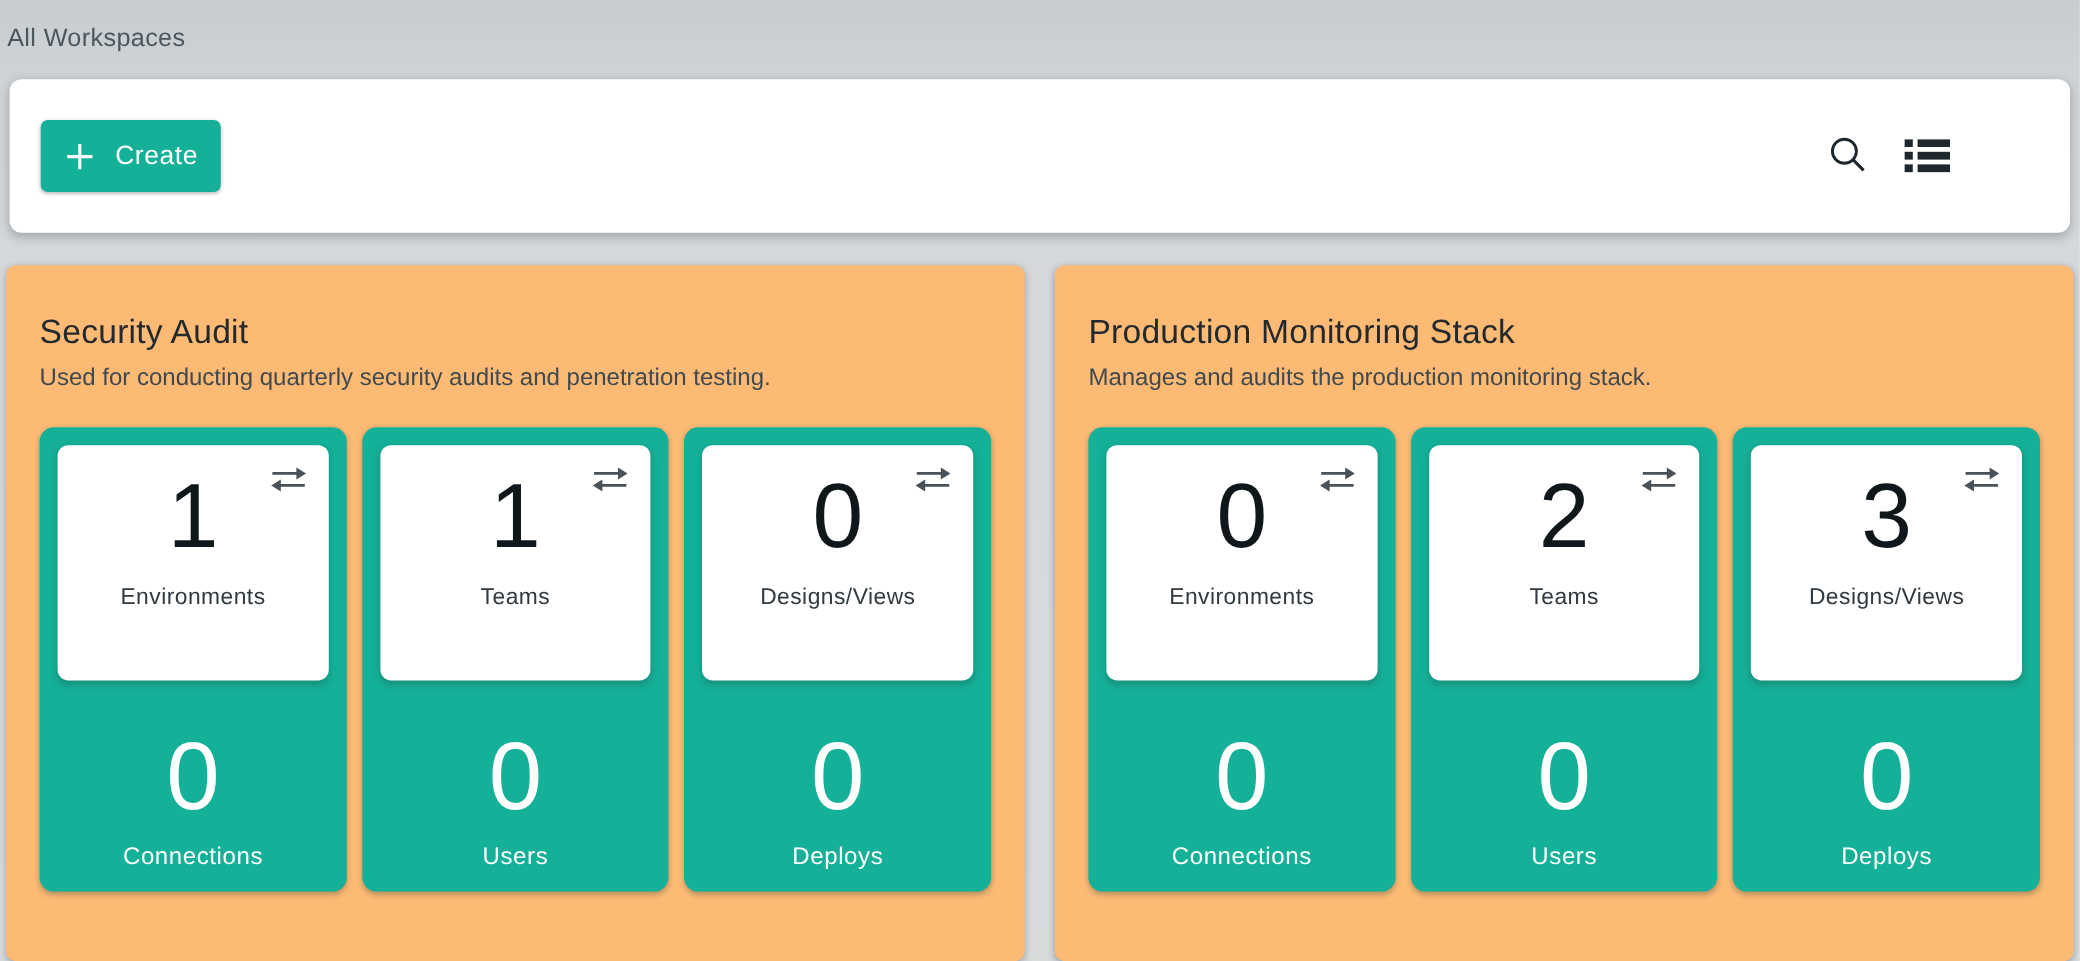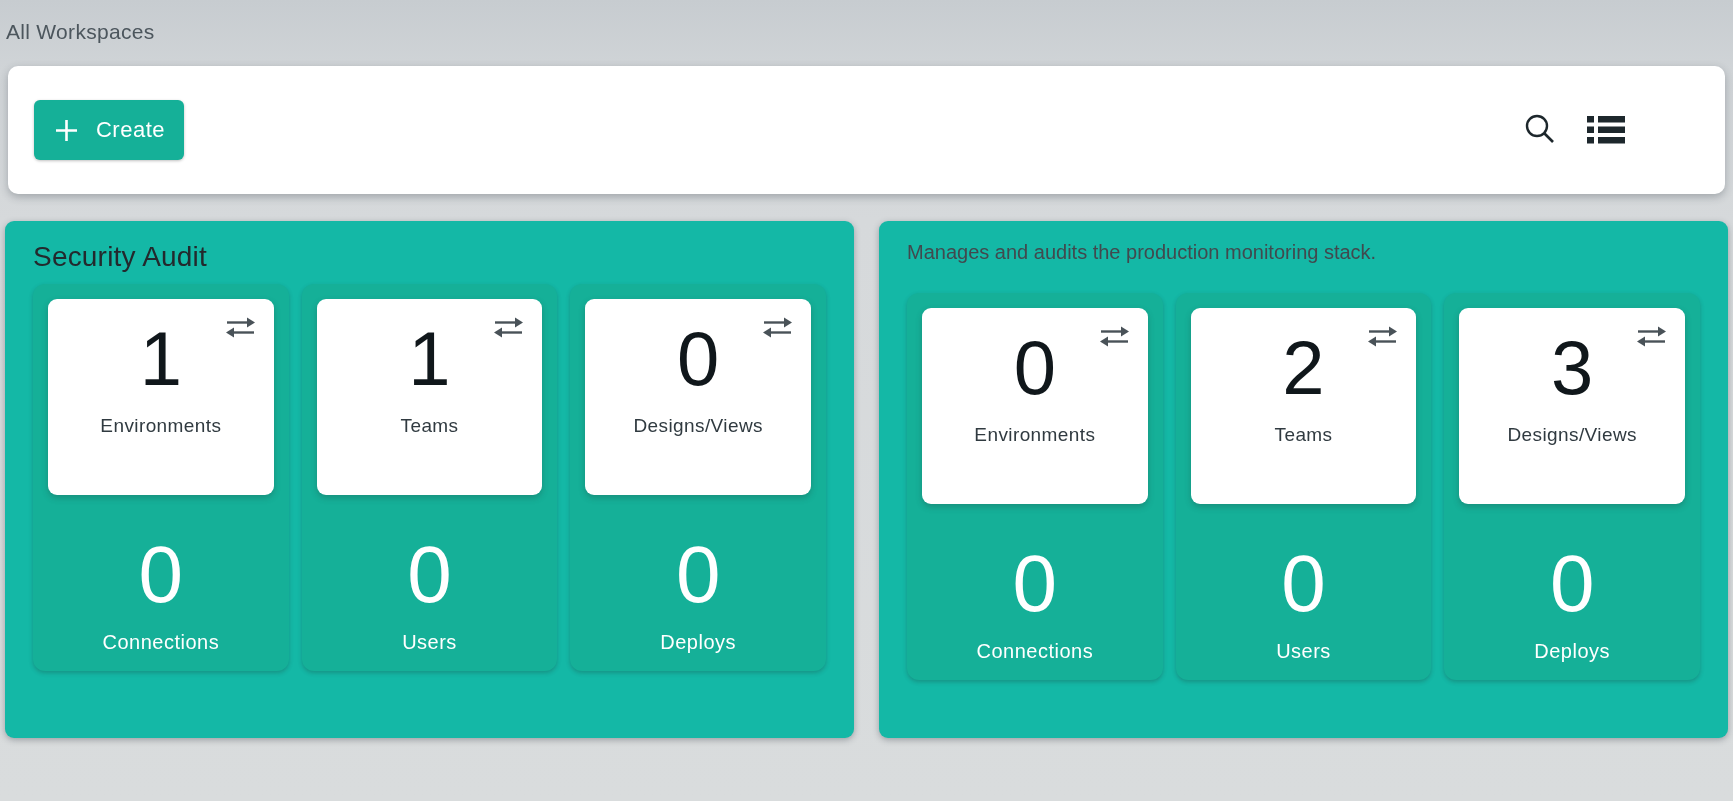--- a/index.html
+++ b/index.html
@@ -54,24 +54,24 @@
     padding: 0;
   }
   
   .cards-row {
     display: flex;
     gap: 25px;
     margin: 27px 5px 0 5px;
   }
   .workspace-card {
     flex: 1;
-    background: #14b8a6;
+    background: #fdba74;
     border-radius: 9px;
     box-shadow: 0 2px 6px rgba(40,50,60,0.35);
-    padding: 20px 28px 58px 28px;
+    padding: 40px 28px 58px 28px;
   }
   .card-title {
     font-size: 28px;
     font-weight: 400;
     color: #23292d;
     letter-spacing: 0.2px;
     margin-bottom: 11px;
   }
   .card-desc {
     font-size: 20px;
@@ -170,20 +170,21 @@
         </svg>
       </span>
     </button>
   </div>
 </div>
 
 <div class="cards-row">
 
   <div class="workspace-card">
     <div class="card-title">Security Audit</div>
+    <div class="card-desc">Used for conducting quarterly security audits and penetration testing.</div>
     <div class="tiles">
 
       <div class="tile">
         <div class="tile-top">
           <span class="swap-icon">
             <svg width="31" height="23" viewBox="0 0 31 23">
               <path d="M2 6.5 H24" stroke="#495258" stroke-width="2.4" fill="none"></path>
               <path d="M22 1.5 L30 6.5 L22 11.5 Z" fill="#495258"></path>
               <path d="M7 16.5 H29" stroke="#495258" stroke-width="2.4" fill="none"></path>
               <path d="M9 11.5 L1 16.5 L9 21.5 Z" fill="#495258"></path>
@@ -233,20 +234,21 @@
         <div class="tile-bottom">
           <div class="num">0</div>
           <div class="lbl">Deploys</div>
         </div>
       </div>
 
     </div>
   </div>
 
   <div class="workspace-card">
+    <div class="card-title">Production Monitoring Stack</div>
     <div class="card-desc">Manages and audits the production monitoring stack.</div>
     <div class="tiles">
 
       <div class="tile">
         <div class="tile-top">
           <span class="swap-icon">
             <svg width="31" height="23" viewBox="0 0 31 23">
               <path d="M2 6.5 H24" stroke="#495258" stroke-width="2.4" fill="none"></path>
               <path d="M22 1.5 L30 6.5 L22 11.5 Z" fill="#495258"></path>
               <path d="M7 16.5 H29" stroke="#495258" stroke-width="2.4" fill="none"></path>

